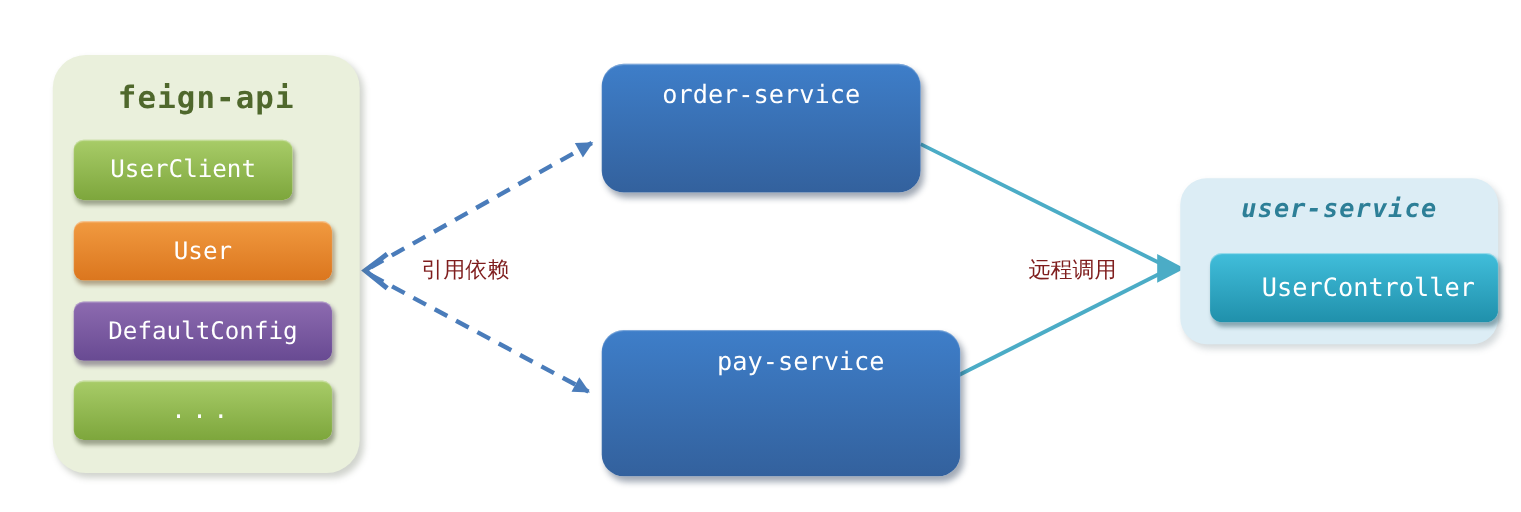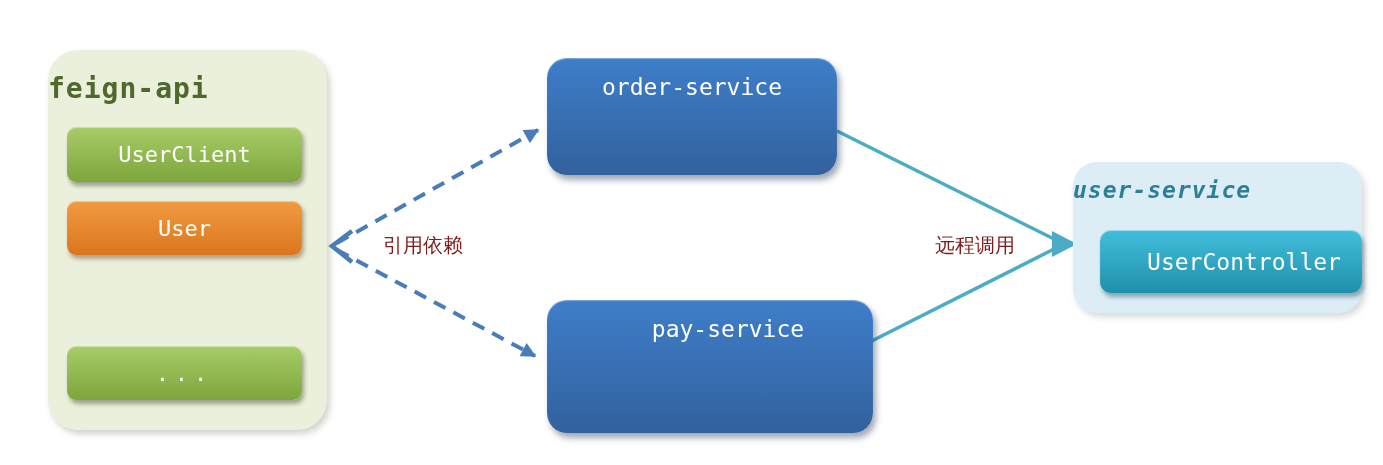--- a/index.html
+++ b/index.html
@@ -31,21 +31,21 @@
   }
   .group-user {
     left: 1073px; top: 162px;
     width: 289px; height: 151px;
     border-radius: 24px;
     background: #dcedf5;
     box-shadow: 3px 4px 6px rgba(90, 110, 120, 0.25);
   }
   .group-title {
     display: block;
-    text-align: left;
+    text-align: center;
     font-size: 28px;
     font-weight: bold;
     margin-top: 22px;
     color: #4f682c;
     letter-spacing: 1px;
   }
   .group-user .group-title {
     font-size: 23px;
     margin-top: 15px;
     color: #2d7f97;
@@ -58,21 +58,21 @@
     align-items: center;
     justify-content: center;
     color: #ffffff;
     font-size: 22px;
     border-radius: 9px;
     box-shadow: inset 0 1px 1px rgba(255,255,255,0.45), 2px 4px 4px rgba(40,50,20,0.40);
   }
   .node-green  { background: linear-gradient(180deg, #a8cc68 0%, #7da63c 100%); }
   .node-orange { background: linear-gradient(180deg, #f19a40 0%, #db761e 100%); box-shadow: inset 0 1px 1px rgba(255,255,255,0.45), 2px 4px 4px rgba(90,50,10,0.40); }
   .node-purple { background: linear-gradient(180deg, #8d6bb0 0%, #684a92 100%); box-shadow: inset 0 1px 1px rgba(255,255,255,0.40), 2px 4px 4px rgba(50,30,70,0.40); }
-  .feign-item-1 { left: 19px; top: 77px;  width: 235px; height: 55px; }
+  .feign-item-1 { left: 19px; top: 77px;  width: 199px; height: 55px; }
   .feign-item-2 { left: 19px; top: 151px; width: 235px; height: 54px; }
   .feign-item-3 { left: 19px; top: 224px; width: 235px; height: 54px; }
   .feign-item-4 { left: 19px; top: 296px; width: 235px; height: 54px; letter-spacing: 6px; }
   
   .service-node {
     position: absolute;
     border-radius: 20px;
     background: linear-gradient(180deg, #3e7ec9 0%, #33619d 100%);
     color: #ffffff;
     font-size: 23px;
@@ -124,20 +124,23 @@
   </svg>
 
   <div class="group group-feign">
     <span class="group-title">feign-api</span>
     <div class="node node-green feign-item-1">
         <span>UserClient</span>
       </div>
     <div class="node node-orange feign-item-2">
         <span>User</span>
       </div>
+    <div class="node node-purple feign-item-3">
+        <span>DefaultConfig</span>
+      </div>
     <div class="node node-green feign-item-4">
         <span>...</span>
       </div>
   </div>
 
   <div class="service-node node-order">
     <span class="service-label">order-service</span>
   </div>
 
   <div class="service-node node-pay">

